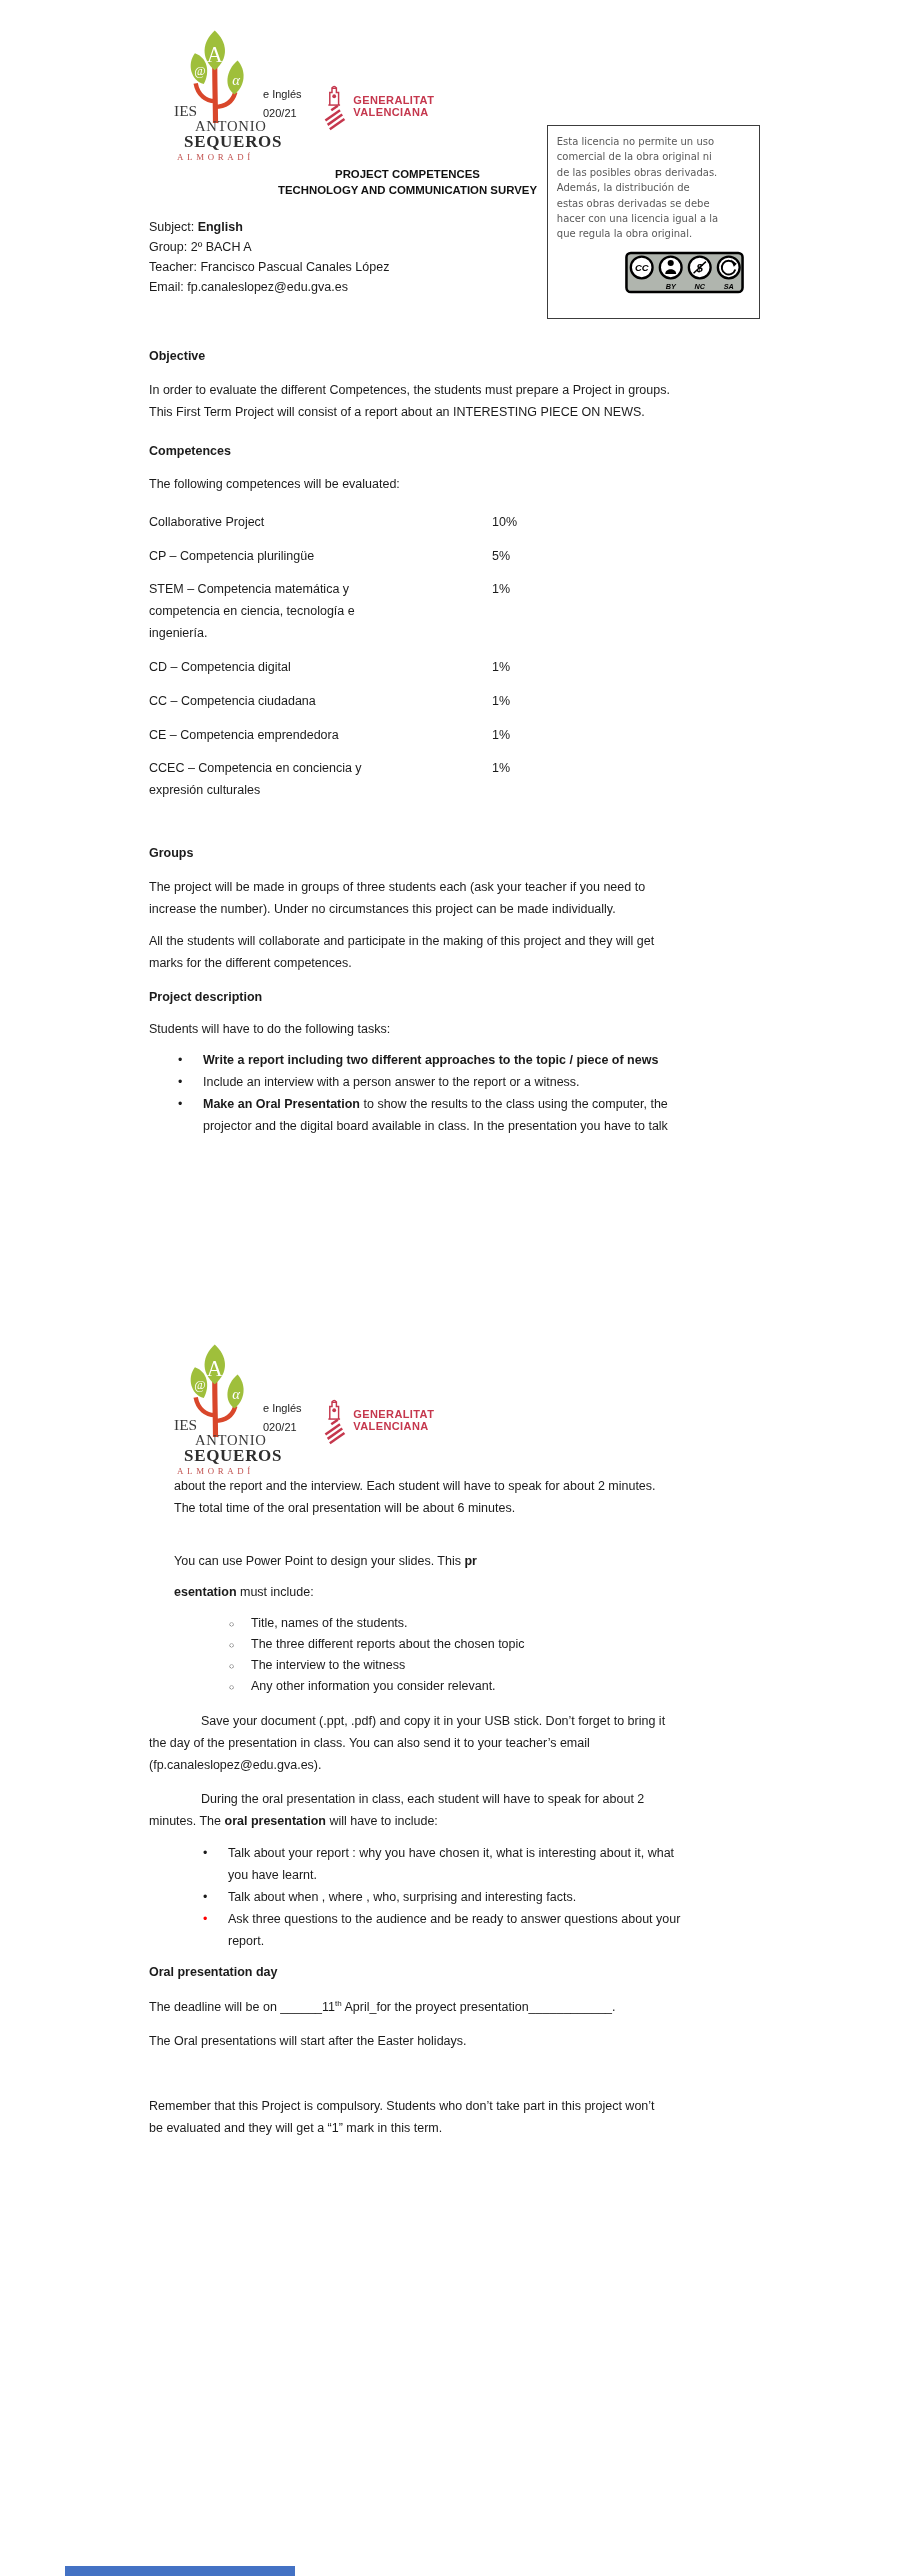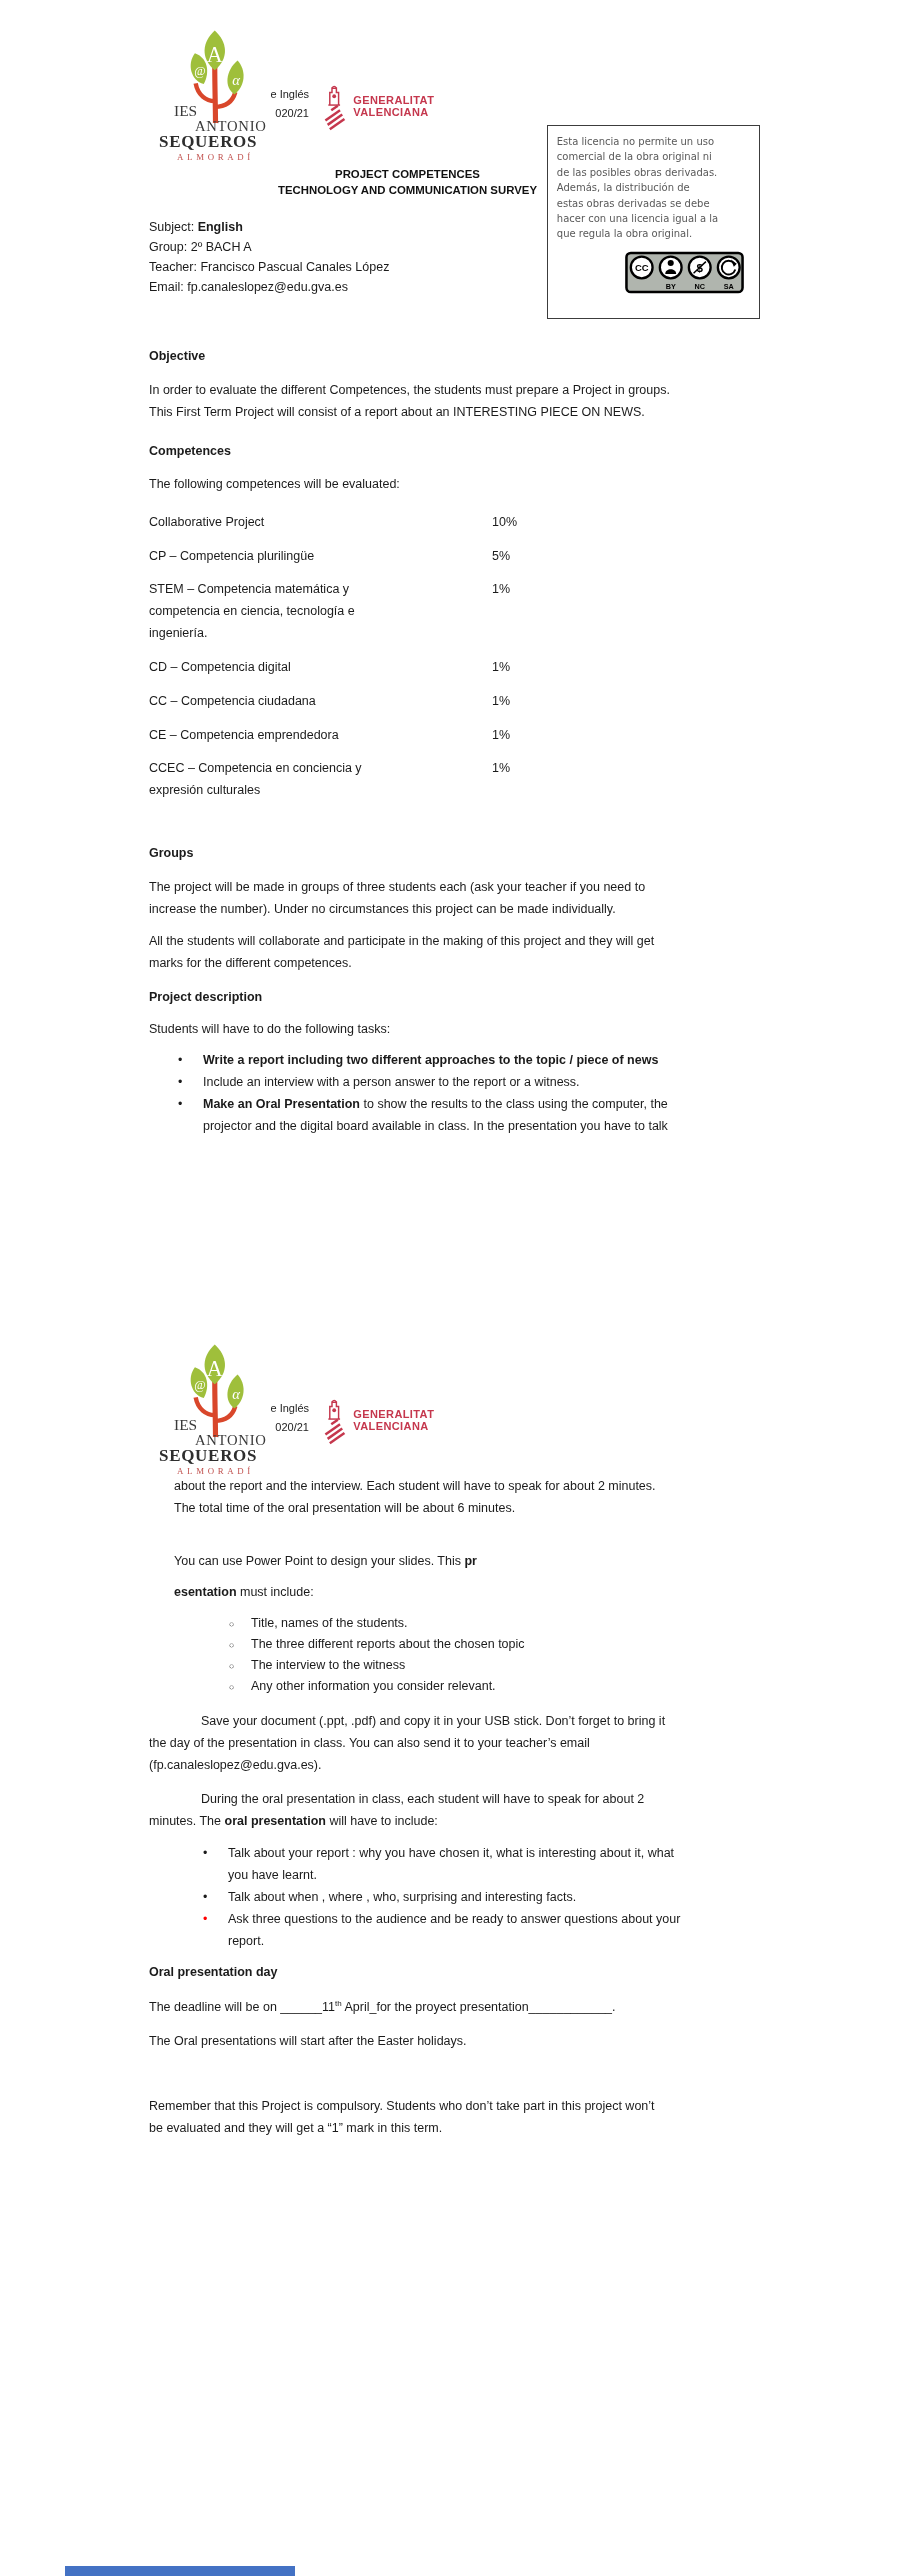--- a/index.html
+++ b/index.html
@@ -5,38 +5,38 @@
   html,body{margin:0;padding:0;background:#fff;}
   .canvas{position:relative;width:910px;height:2576px;background:#ffffff;
           font-family:"Liberation Sans",sans-serif;color:#1b1b1b;overflow:hidden;}
 
   
   .doc-header{position:absolute;left:132px;width:323px;height:136px;}
   .plant{position:absolute;left:43px;top:0;}
   .ies-txt{position:absolute;font-family:"Liberation Serif",serif;color:#3a3a3a;white-space:nowrap;}
   .ies-ies{left:42px;top:73px;font-size:15.4px;}
   .ies-antonio{left:63px;top:89px;font-size:14.7px;letter-spacing:0.7px;}
-  .ies-sequeros{left:27px;top:103px;font-size:17px;font-weight:bold;letter-spacing:0.7px;color:#2e2e2e;}
+  .ies-sequeros{left:52px;top:103px;font-size:17px;font-weight:bold;letter-spacing:0.7px;color:#2e2e2e;}
   .ies-almoradi{left:45px;top:123px;font-size:8.8px;letter-spacing:3.7px;color:#c0504d;}
-  .dept{position:absolute;left:131px;top:56px;width:46px;text-align:right;
+  .dept{position:absolute;left:131px;top:56px;width:46px;text-align:left;
         font-size:11px;line-height:19px;color:#222;}
   .gva{position:absolute;left:189px;top:56px;display:flex;}
   .gva-text{margin-left:5.9px;margin-top:8.8px;font-weight:bold;font-size:11px;line-height:12.5px;
             color:#c5374d;letter-spacing:0.4px;white-space:nowrap;}
 
   
   .title{position:absolute;left:235px;top:166px;width:345px;text-align:center;
          font-weight:bold;font-size:11.4px;line-height:16px;color:#111;}
 
   
   .license-box{position:absolute;left:547px;top:125px;width:213px;min-height:194px;
                box-sizing:border-box;border:1.5px solid #3c3c3c;padding:8px 8.8px 8.8px;background:#fff;}
   .license-text{font-family:"DejaVu Sans",sans-serif;font-size:10px;line-height:15.4px;
                 color:#595959;white-space:pre-line;}
-  .cc-badge{margin:8.8px 0 0 68px;}
+  .cc-badge{margin:8.8px 0 0 68px;font-style:italic;}
 
   
   .body-block{position:absolute;left:149px;width:620px;font-size:12.5px;line-height:22px;}
   .pre{white-space:pre-line;}
   .b{font-weight:bold;}
   .ph{font-weight:bold;}
   .info{line-height:20px;}
 
   .p1-objective-h{margin-top:48px;}
   .p1-objective-p{margin-top:11.7px;}

